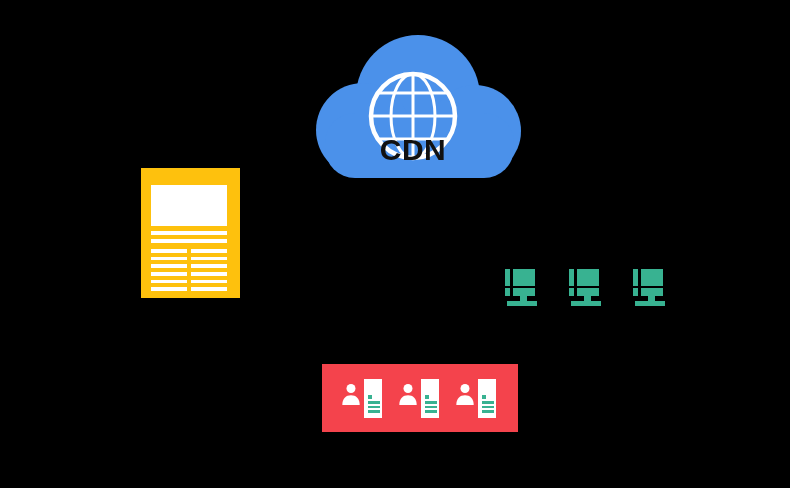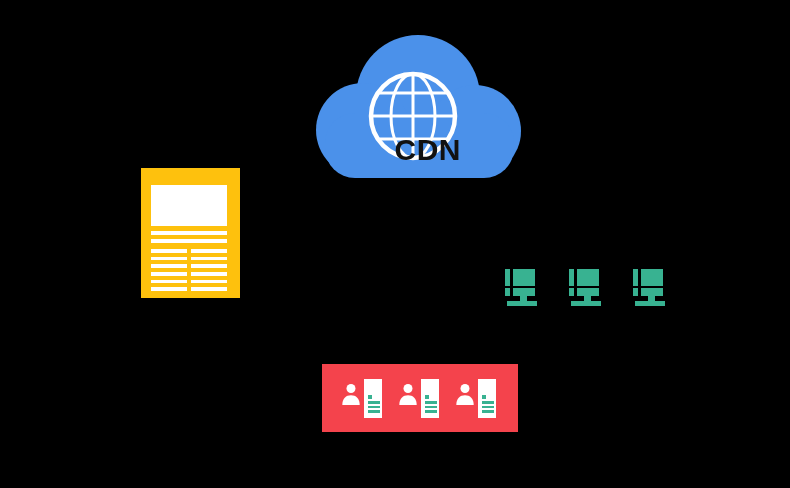--- a/index.html
+++ b/index.html
@@ -8,21 +8,21 @@
     position:relative;width:790px;height:488px;overflow:hidden;
     background:var(--bg,#000);
     font-family:"Liberation Sans", sans-serif;
   }
   
   .cloud-group{position:absolute;left:313px;top:35px;width:210px;height:143px;}
   .cloud-shape{position:absolute;left:0;top:0;width:210px;height:143px;color:var(--cloud-blue,#4b91ea);}
   .globe{position:absolute;left:52px;top:33px;width:96px;height:96px;}
   .cdn-label{
     position:absolute;left:52px;top:101px;width:96px;height:28px;
-    text-align:right;font-size:30px;line-height:28px;font-weight:700;
+    text-align:center;font-size:30px;line-height:28px;font-weight:700;
     color:var(--label-dark,#111);letter-spacing:0.5px;
   }
   
   .doc{position:absolute;left:141px;top:168px;width:99px;height:130px;background:var(--doc-yellow,#fec10d);}
   .doc .hero{position:absolute;left:10px;top:17px;width:76px;height:41px;background:var(--icon-white,#fff);}
   .doc .fline{position:absolute;left:10px;width:76px;height:4px;background:var(--icon-white,#fff);}
   .doc .fline.l1{top:63px;} .doc .fline.l2{top:71px;}
   .doc .col{position:absolute;top:81px;width:36px;height:42px;display:flex;flex-direction:column;justify-content:space-between;}
   .doc .col.left{left:10px;} .doc .col.right{left:50px;}
   .doc .col i{display:block;width:100%;height:3.5px;background:var(--icon-white,#fff);}

